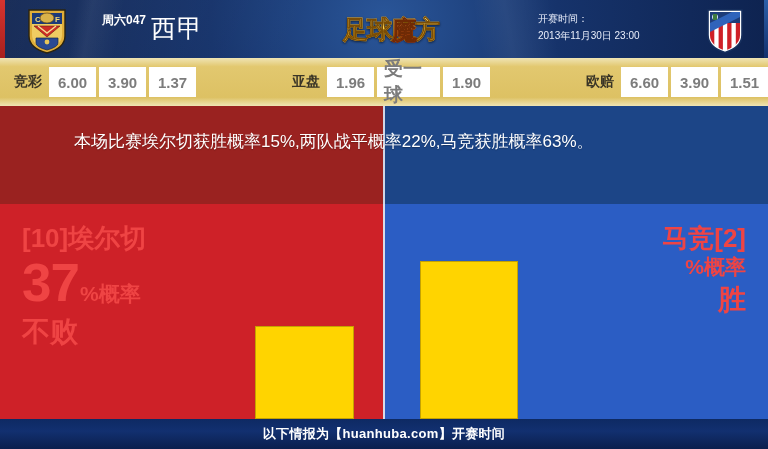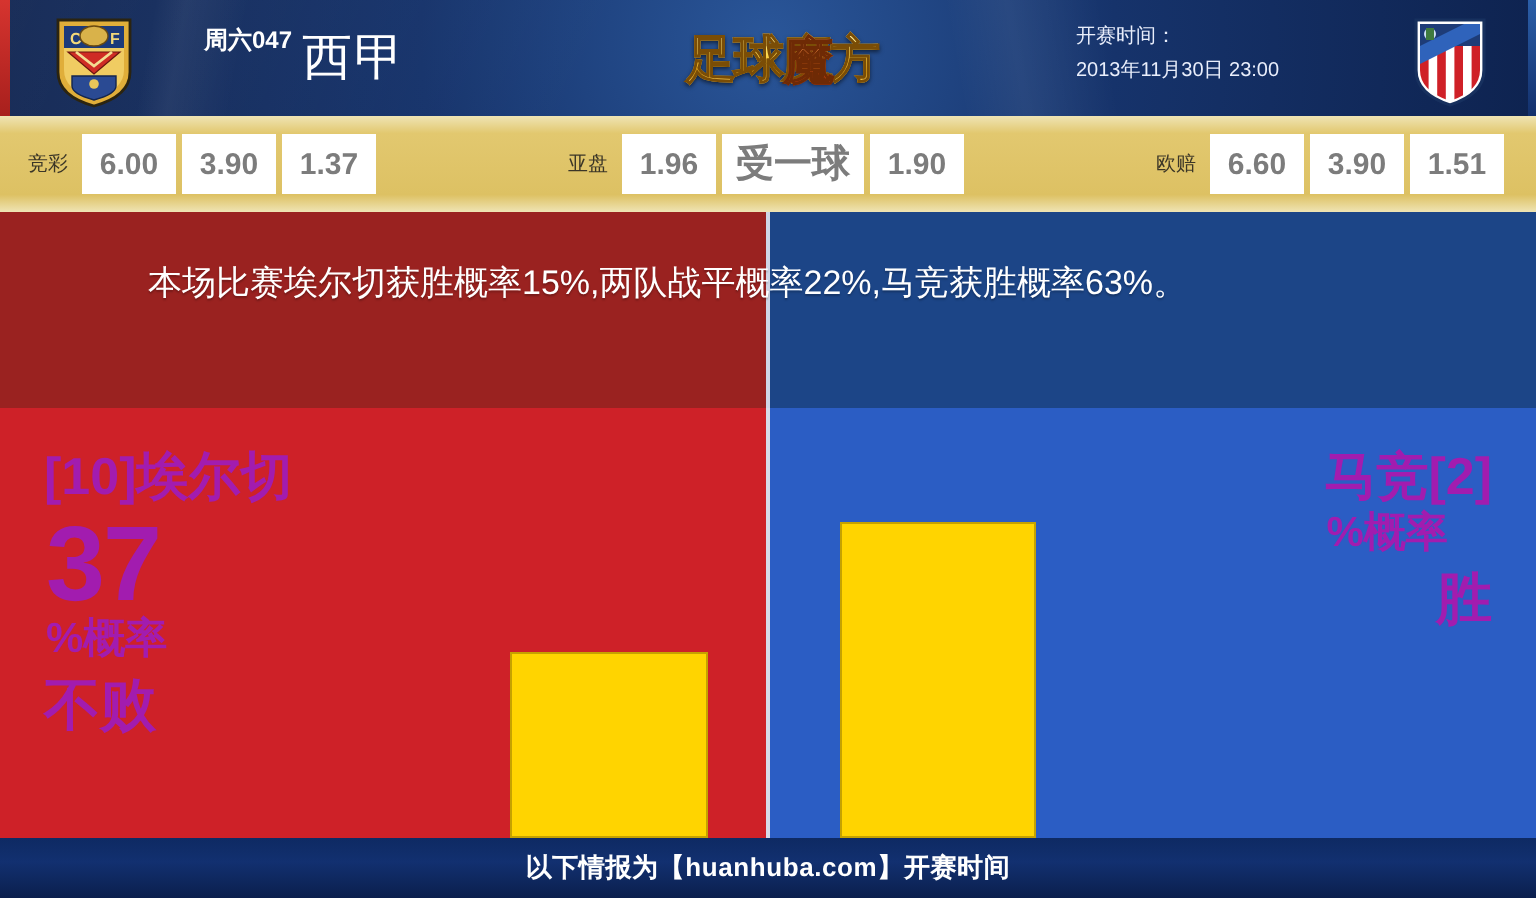--- a/index.html
+++ b/index.html
@@ -75,21 +75,21 @@
   .odds-bar {
     position:absolute; left:0; top:58px; width:768px; height:48px;
     background:linear-gradient(180deg,#efe4b4 0%,#e2c86f 18%,#ddc163 82%,#efe4b4 100%);
     display:flex; align-items:center;
   }
   .odds-group { display:flex; align-items:center; gap:3px; }
   .g1 { margin-left:14px; }
   .g2 { margin-left:96px; }
   .g3 { margin-left:96px; }
   .odds-title {
-    font-size:10px; font-weight:normal; color:#3b3627; margin-right:4px; white-space:nowrap;
+    font-size:14px; font-weight:bold; color:#3b3627; margin-right:4px; white-space:nowrap;
   }
   .odds-cell {
     background:#ffffff; color:#7c7c7c; font-size:15px; font-weight:bold;
     height:30px; min-width:47px; padding:13px 6px;
     display:flex; align-items:center; justify-content:center;
     border:1px solid #ffffff;
   }
   .odds-cell.wide { min-width:54px; font-size:19px; }
 
   
@@ -120,26 +120,26 @@
     position:absolute; left:384px; top:0; width:384px; height:215px; background:#2b5dc4;
   }
   .panel-divider {
     position:absolute; left:383px; top:0; width:2px; height:215px; background:#d7dbe8;
   }
 
   .bar { position:absolute; background:#ffd400; border:1px solid rgba(90,70,0,0.35); }
   .bar-left  { left:255px; bottom:0; width:99px; height:96px; }
   .bar-right { left:420px; bottom:0; width:98px; height:163px; }
 
-  .side { position:absolute; color:#a21caf; }
+  .side { position:absolute; color:#ef4444; }
   .side-left  { left:22px; top:18px; text-align:left; }
   .side-right { right:22px; top:18px; text-align:right; }
 
   .team-name { font-size:26px; font-weight:bold; line-height:32px; letter-spacing:0px; white-space:nowrap; }
-  .pct-row { display:flex; align-items:baseline; line-height:1; margin-top:2px;flex-direction:column; }
+  .pct-row { display:flex; align-items:baseline; line-height:1; margin-top:2px; }
   .side-right .pct-row { justify-content:flex-end; }
   .pct-num { font-size:53px; font-weight:bold; letter-spacing:-1px; }
   .pct-suffix { font-size:21px; font-weight:bold; margin-left:1px; white-space:nowrap; }
   .outcome { font-size:28px; font-weight:bold; margin-top:6px; line-height:34px; }
 
   
   .footer {
     position:absolute; left:0; top:419px; width:768px; height:30px;
     background:linear-gradient(180deg,#0e2a63 0%,#123070 40%,#0b1f4d 100%);
     display:flex; align-items:center; justify-content:center;

